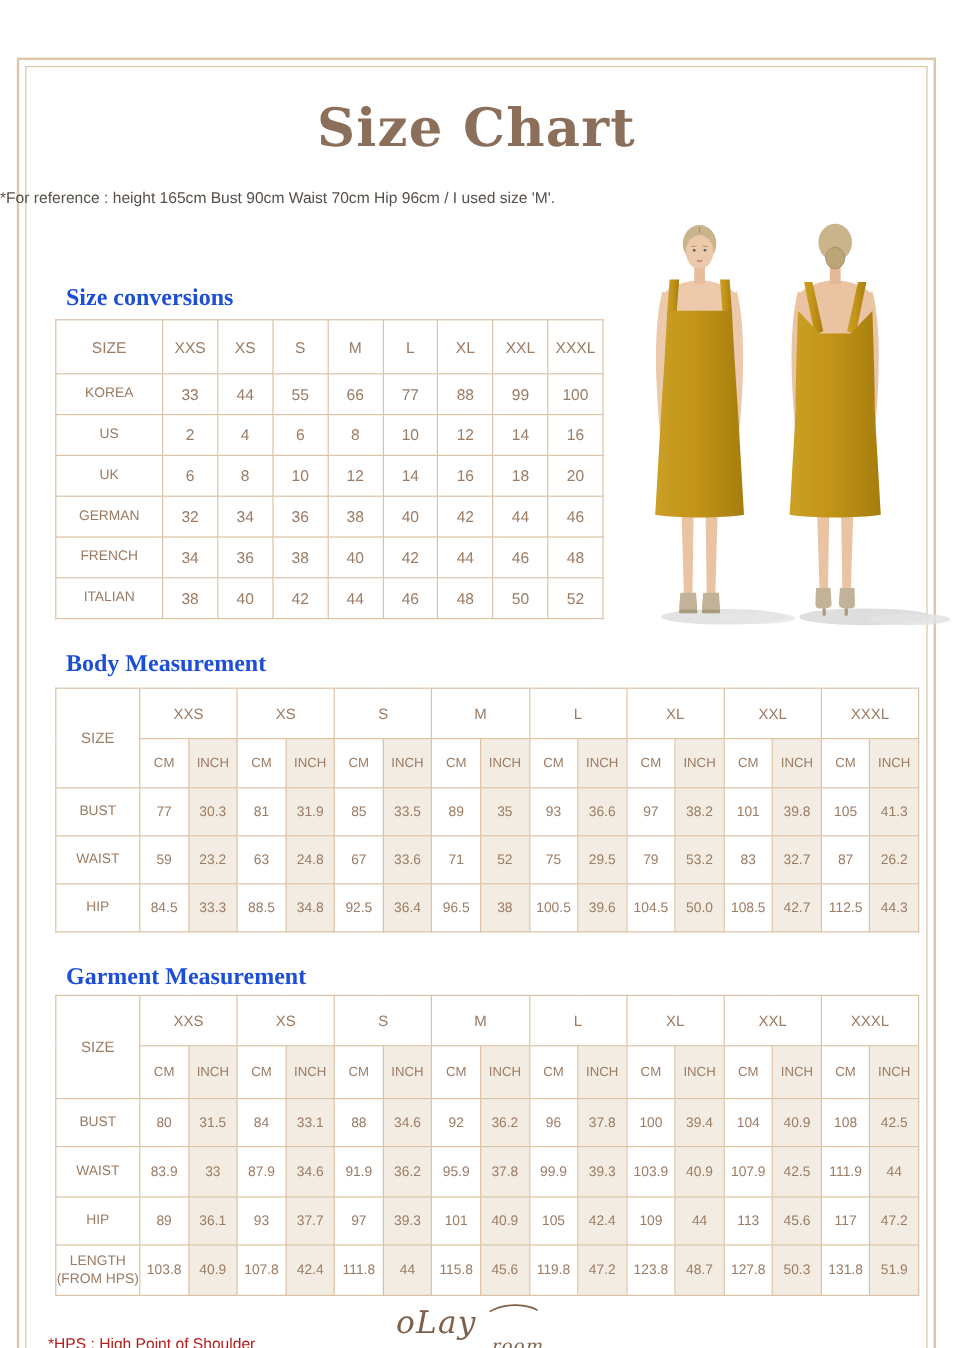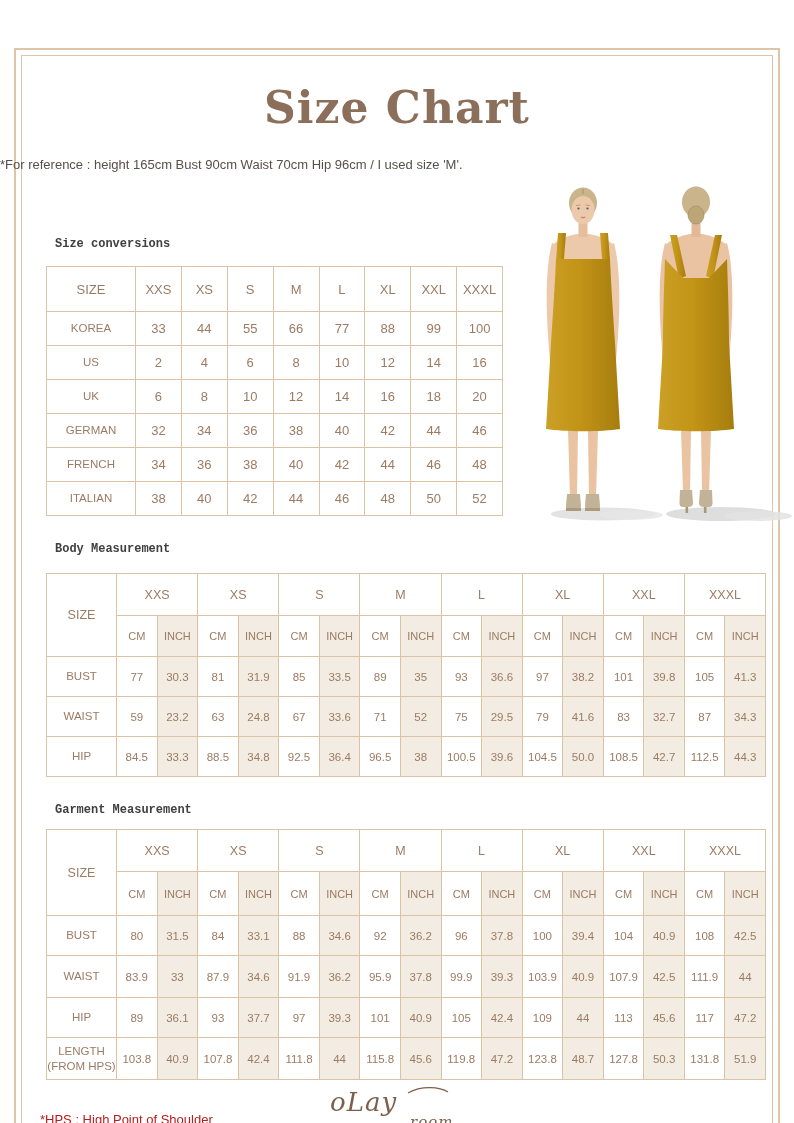--- a/index.html
+++ b/index.html
@@ -16,22 +16,22 @@
   .title {
     position:absolute; top:48px; left:0; width:100%; text-align:center;
     font-family:"DejaVu Serif", serif; font-weight:bold; font-size:44px;
     color:#8b6f5a; letter-spacing:1px;
   }
   .ref-note {
     position:absolute; top:123px; left:0; width:100%; 
     font-size:13px; color:#57504a;
   }
   .section-heading {
-    position:absolute; left:55px; font-family:Liberation Mono, monospace;
-    font-weight:bold; font-size:12px; color:#404040;
+    position:absolute; left:55px; font-family:Liberation Serif, serif;
+    font-weight:bold; font-size:20px; color:#1d4ed8;
   }
   #heading-conv    { top:203px; }
   #heading-body    { top:508px; }
   #heading-garment { top:769px; }
 
   table { position:absolute; border-collapse:collapse; table-layout:fixed; background:#fff; }
   th,td {
     border:1px solid #dcc3a6; text-align:center; vertical-align:middle;
     color:#9c7b63; font-weight:normal; padding:0; font-family:"Liberation Sans", sans-serif;
   }
@@ -320,25 +320,25 @@
           <td class="m-cell inch">23.2</td>
           <td class="m-cell">63</td>
           <td class="m-cell inch">24.8</td>
           <td class="m-cell">67</td>
           <td class="m-cell inch">33.6</td>
           <td class="m-cell">71</td>
           <td class="m-cell inch">52</td>
           <td class="m-cell">75</td>
           <td class="m-cell inch">29.5</td>
           <td class="m-cell">79</td>
-          <td class="m-cell inch">41.6</td>
+          <td class="m-cell inch">53.2</td>
           <td class="m-cell">83</td>
           <td class="m-cell inch">32.7</td>
           <td class="m-cell">87</td>
-          <td class="m-cell inch">34.3</td>
+          <td class="m-cell inch">26.2</td>
         </tr>
         <tr>
           <th class="row-label">HIP</th>
           <td class="m-cell">84.5</td>
           <td class="m-cell inch">33.3</td>
           <td class="m-cell">88.5</td>
           <td class="m-cell inch">34.8</td>
           <td class="m-cell">92.5</td>
           <td class="m-cell inch">36.4</td>
           <td class="m-cell">96.5</td>

